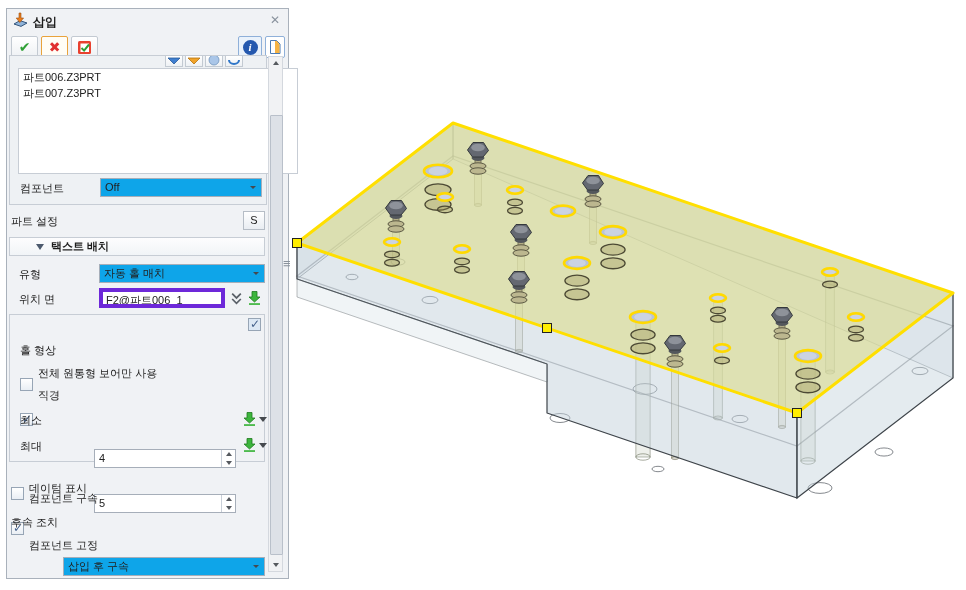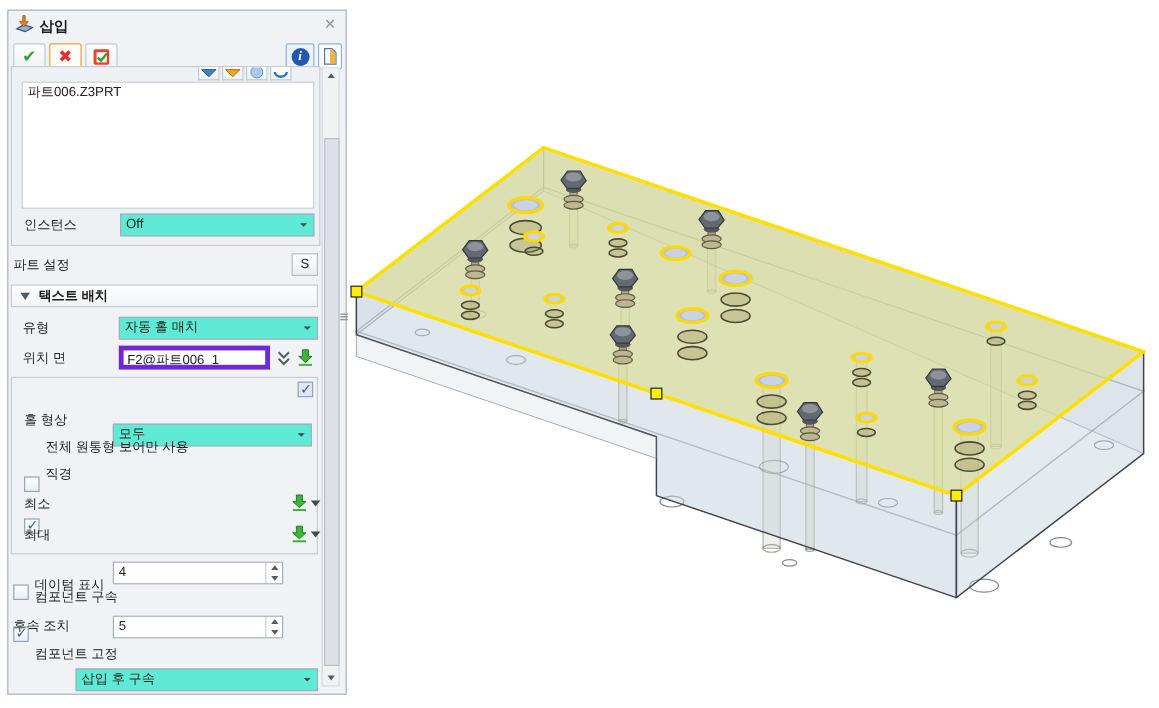--- a/index.html
+++ b/index.html
@@ -15,26 +15,26 @@
         display:flex;align-items:center;justify-content:center;font-size:14px;cursor:pointer;}
   .tbtn.ok{color:#2ea035;}
   .tbtn.cancel{color:#e03030;border:1px solid #e9a33c;background:#fffdf6;}
   .infobtn{border:1px solid #8fb0d9;background:#eaf2fb;border-radius:2px;display:flex;align-items:center;justify-content:center;}
   .infocircle{width:15px;height:15px;border-radius:50%;background:#2458ae;color:#fff;text-align:center;
               line-height:15px;font-family:"Liberation Serif",serif;font-style:italic;font-weight:bold;font-size:11px;}
   .groupbox{border:1px solid #c7cdd5;background:#eef1f4;}
   .listbox{background:#fff;border:1px solid #c7cdd5;overflow:hidden;}
   .listitem{padding:1px 4px;line-height:14px;white-space:nowrap;}
   .lbl{line-height:14px;white-space:nowrap;}
-  .dd{background:#5eead4;border:1px solid #a6aeb9;line-height:17px;padding:0 16px 0 4px;position:relative;
+  .dd{background:#0ea5e9;border:1px solid #a6aeb9;line-height:17px;padding:0 16px 0 4px;position:relative;
       white-space:nowrap;overflow:hidden;cursor:pointer;}
   .dd::after{content:"";position:absolute;right:5px;top:7px;border:3.5px solid transparent;border-top-color:#45494e;}
   .textinput{background:#fff;border:4px solid #6d28d9;line-height:16px;padding:0 3px;white-space:nowrap;overflow:hidden;}
   .sbtn{border:1px solid #b6bdc6;background:linear-gradient(#fff,#e9edf2);text-align:center;line-height:17px;cursor:pointer;}
-  .sechdr{background:linear-gradient(#fdfdfe,#f1f4f7);border:1px solid #c7cdd5;display:flex;align-items:center;}
+  .sechdr{background:linear-gradient(#fdfdfe,#f1f4f7);border:1px solid #c7cdd5;display:flex;align-items:center;padding-left:19px;}
   .sechdr .tri{width:0;height:0;border-left:4px solid transparent;border-right:4px solid transparent;
                border-top:6px solid #4d5a6e;margin:0 7px 0 7px;}
   .sechdr .txt{font-weight:bold;font-size:11px;color:#1c1c1c;}
   .chk{width:13px;height:13px;border:1px solid #97a5b5;background:linear-gradient(#ffffff,#e9eef4);position:relative;cursor:pointer;}
   .chk.on::after{content:"✓";position:absolute;left:1px;top:-2px;color:#44618c;font-weight:bold;font-size:12px;}
   .spin{background:#fff;border:1px solid #a6aeb9;position:relative;line-height:17px;padding-left:4px;cursor:text;}
   .spin .sp{position:absolute;right:0;top:0;width:13px;height:100%;border-left:1px solid #c9cfd8;
             display:flex;flex-direction:column;align-items:center;justify-content:space-around;cursor:pointer;}
   .tri-up{width:0;height:0;border-left:3.5px solid transparent;border-right:3.5px solid transparent;border-bottom:4px solid #55595e;}
   .tri-dn{width:0;height:0;border-left:3.5px solid transparent;border-right:3.5px solid transparent;border-top:4px solid #55595e;}
@@ -241,24 +241,25 @@
       <div class="abs cutbtn" style="left:195px;top:0;width:18px;height:11px;">
         <svg width="16" height="11" viewBox="0 0 16 11">
             <circle cx="8" cy="4" r="5" fill="#aac6e8" stroke="#6f93bd" stroke-width="0.8"></circle>
           </svg>
       </div>
       <div class="abs cutbtn" style="left:215px;top:0;width:18px;height:11px;">
         <svg width="16" height="11" viewBox="0 0 16 11">
             <path d="M3 4a5 4 0 1 0 10 0" fill="none" stroke="#2f76c8" stroke-width="2"></path>
           </svg>
       </div>
-      <div class="abs listbox" style="left:8px;top:12px;width:244px;height:106px;">
+      <div class="abs listbox" style="left:8px;top:12px;width:280px;height:106px;">
         <div class="listitem">파트006.Z3PRT</div>
-      </div>
-      <span class="abs lbl" style="left:10px;top:125px;">인스턴스</span>
+        <div class="listitem">파트007.Z3PRT</div>
+      </div>
+      <span class="abs lbl" style="left:10px;top:125px;">컴포넌트</span>
       <div class="abs dd" style="left:90px;top:122px;width:162px;height:19px;">
         <span>Off</span>
       </div>
     </div>
 
     <span class="abs lbl" style="left:4px;top:205px;">파트 설정</span>
     <div class="abs sbtn" style="left:236px;top:202px;width:22px;height:19px;">
       <span>S</span>
     </div>
 
@@ -282,23 +283,20 @@
     </svg>
     <svg class="abs" style="left:240px;top:281px;" width="15" height="16" viewBox="0 0 15 16">
       <path d="M5 1.5h5v5.5h3L7.5 12 2 7h3z" fill="#3db53d" stroke="#1e7a1e" stroke-width="0.8"></path>
       <rect x="2" y="13.2" width="11" height="1.7" fill="#3db53d"></rect>
     </svg>
 
     <div class="abs groupbox" style="left:2px;top:305px;width:256px;height:148px;background:transparent;">
       <div class="abs chk on" style="left:238px;top:3px;background:#dce8f5;"></div>
 
       <span class="abs lbl" style="left:10px;top:28px;">홀 형상</span>
-      <div class="abs dd" style="left:84px;top:25px;width:166px;height:19px;">
-        <span>모두</span>
-      </div>
 
       <div class="abs chk" style="left:10px;top:50px;"></div>
       <span class="abs lbl" style="left:28px;top:51px;">전체 원통형 보어만 사용</span>
 
       <div class="abs chk on" style="left:10px;top:72px;"></div>
       <span class="abs lbl" style="left:28px;top:73px;">직경</span>
 
       <span class="abs lbl" style="left:10px;top:98px;">최소</span>
       <div class="abs spin" style="left:84px;top:95px;width:142px;height:19px;">
         <span>4</span>

